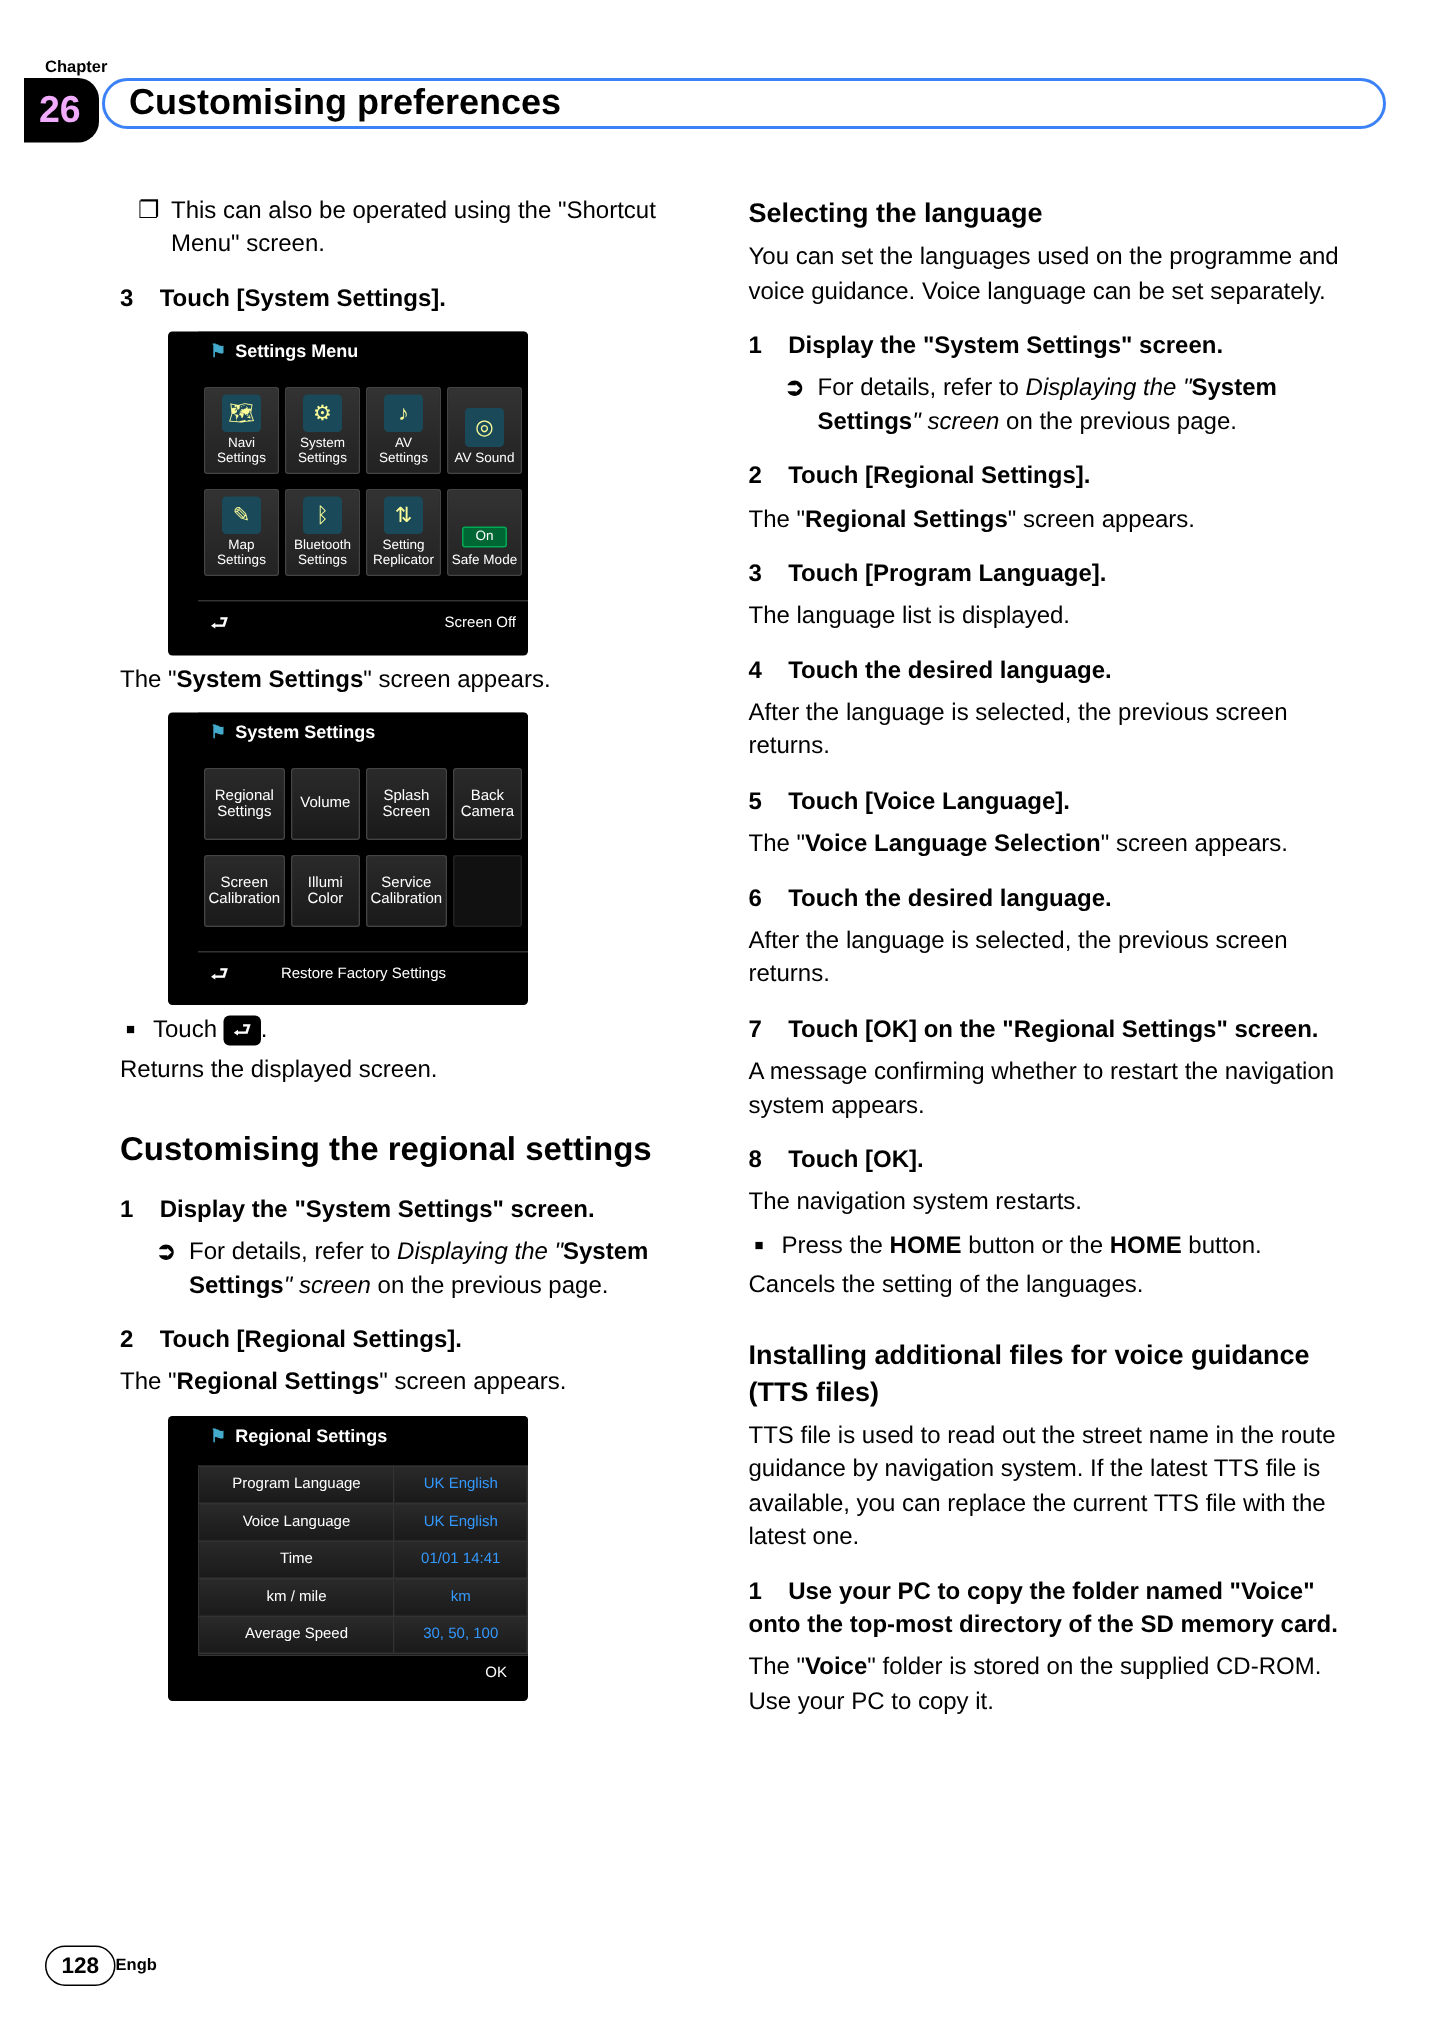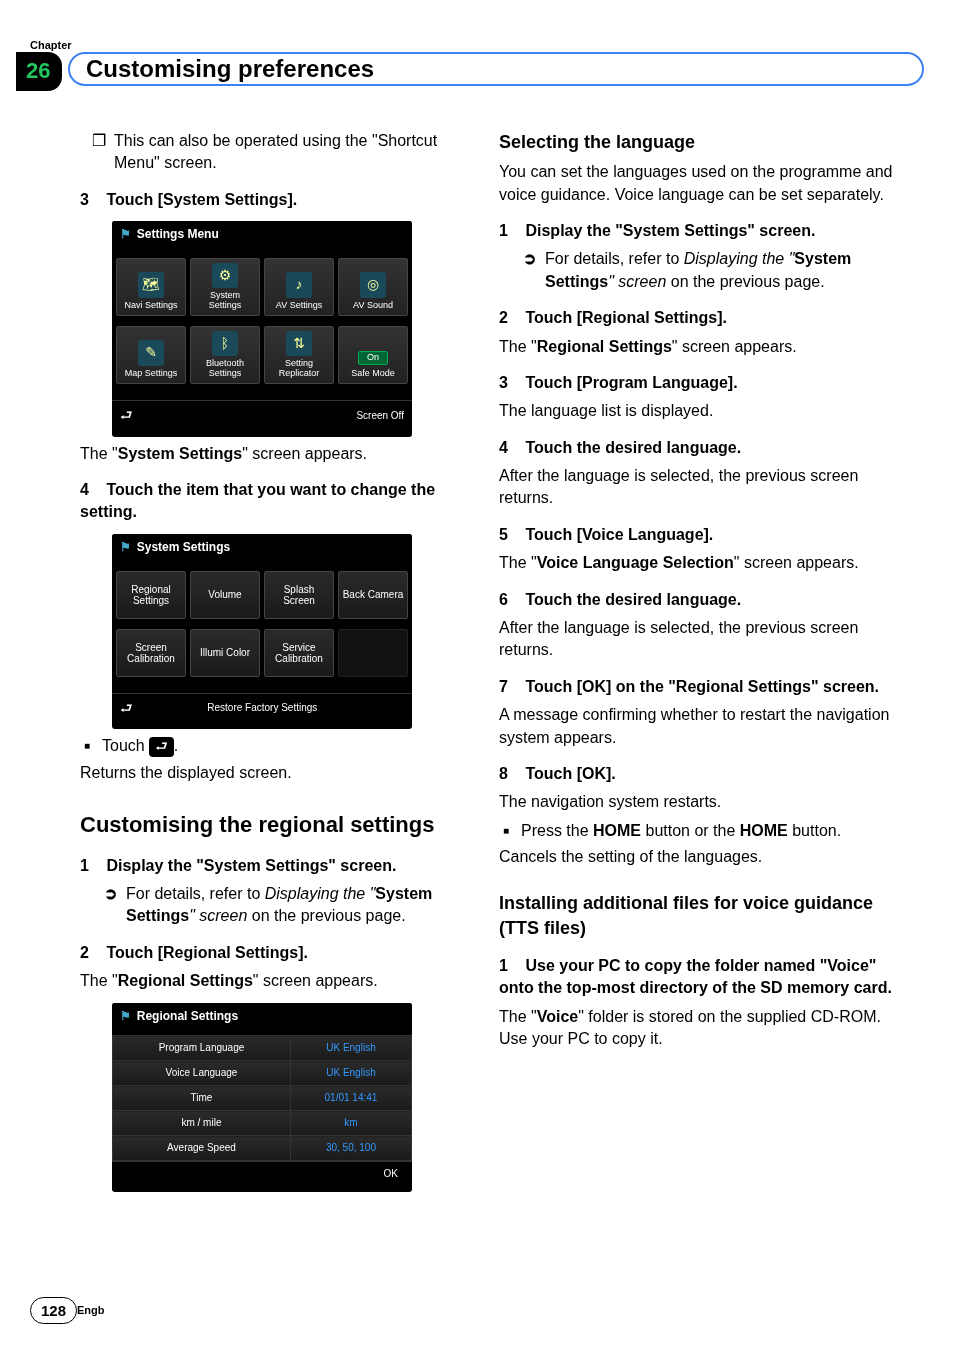--- a/index.html
+++ b/index.html
@@ -18,24 +18,24 @@
     top: 38px;
     left: 30px;
     font-size: 11px;
     font-weight: bold;
   }
   .chapter-badge {
     position: absolute;
     top: 52px;
     left: 16px;
     background: #000;
-    color: #22c55e;
+    color: #f0abfc;
     border-radius: 0 14px 14px 0;
     padding: 4px 12px 4px 10px;
-    font-size: 22px;
+    font-size: 25px;
     font-weight: bold;
     display: inline-block;
   }
   .title-bar {
     position: absolute;
     top: 52px;
     left: 68px;
     right: 30px;
     height: 34px;
     border: 2px solid #3b82f6;
@@ -114,27 +114,28 @@
   }
   h3.subsection {
     font-size: 18px;
     font-weight: bold;
     margin-top: 22px;
     margin-bottom: 6px;
   }
 
   
   .shot {
-    width: 300px;
+    width: 240px;
     background: #000;
     color: #fff;
     font-size: 11px;
     margin: 10px 0 10px 32px;
     border-radius: 3px;
     overflow: hidden;
+    padding-left: 20px;
   }
   .shot-title {
     background: #000;
     padding: 5px 8px;
     font-weight: bold;
     font-size: 12px;
     display: flex;
     align-items: center;
     gap: 6px;
   }
@@ -324,24 +325,20 @@
       <div class="shot-footer">
         <span class="back">⮐</span>
         <span class="right">Screen Off</span>
       </div>
     </div>
 
     <p class="step-body">
       <span>The "</span><b>System Settings</b><span>" screen appears.</span>
     </p>
 
-    <div class="step">
-      <span class="num">4</span>
-      <span class="txt">Touch the item that you want to change the setting.</span>
-    </div>
 
     <div class="shot">
       <div class="shot-title">System Settings</div>
       <div class="shot-grid tiles">
         <div class="shot-cell">Regional Settings</div>
         <div class="shot-cell">Volume</div>
         <div class="shot-cell">Splash Screen</div>
         <div class="shot-cell">Back Camera</div>
         <div class="shot-cell">Screen Calibration</div>
         <div class="shot-cell">Illumi Color</div>
@@ -477,20 +474,21 @@
     <p class="step-body">The navigation system restarts.</p>
 
     <ul class="sq-list">
       <li>
         <span>Press the </span><b>HOME</b><span> button or the </span><b>HOME</b><span> button.</span>
       </li>
     </ul>
     <p class="step-body">Cancels the setting of the languages.</p>
 
     <h3 class="subsection">Installing additional files for voice guidance (TTS files)</h3>
+    <p class="step-body">TTS file is used to read out the street name in the route guidance by navigation system. If the latest TTS file is available, you can replace the current TTS file with the latest one.</p>
 
     <div class="step">
       <span class="num">1</span>
       <span class="txt">Use your PC to copy the folder named "Voice" onto the top-most directory of the SD memory card.</span>
     </div>
     <p class="step-body">
       <span>The "</span><b>Voice</b><span>" folder is stored on the supplied CD-ROM. Use your PC to copy it.</span>
     </p>
 
   </div>

